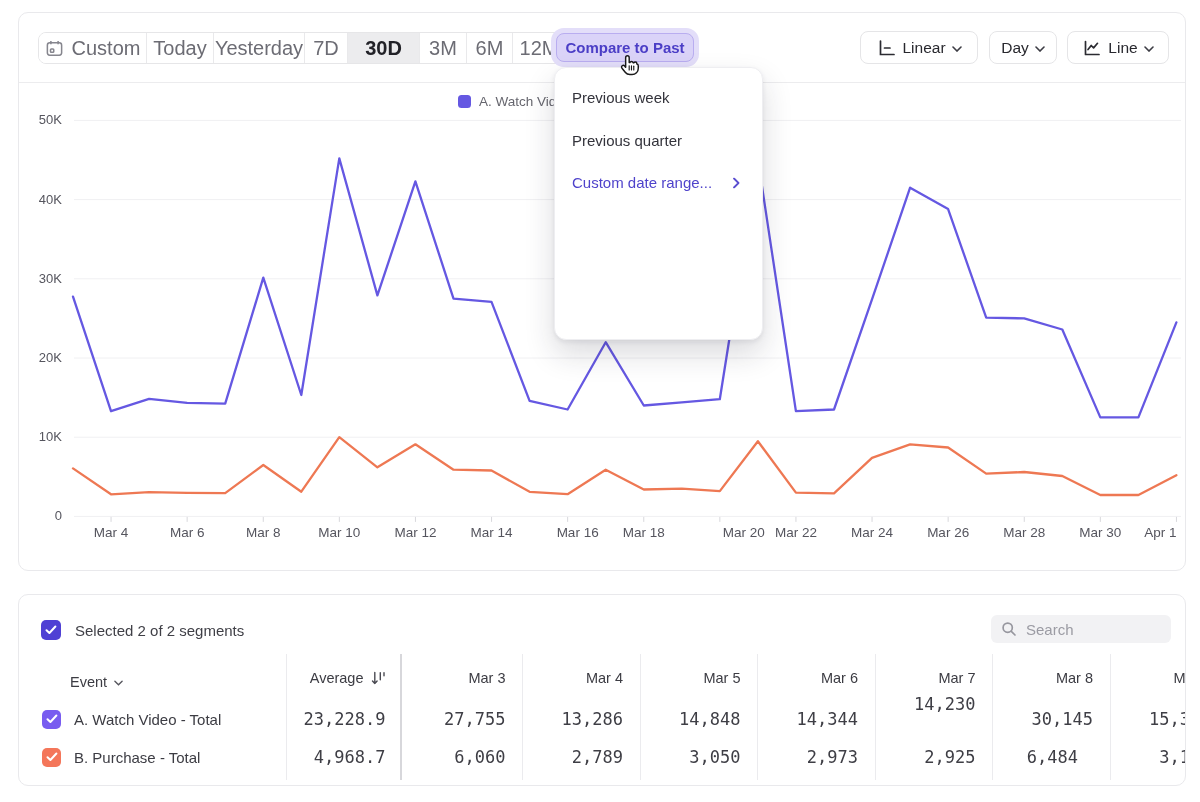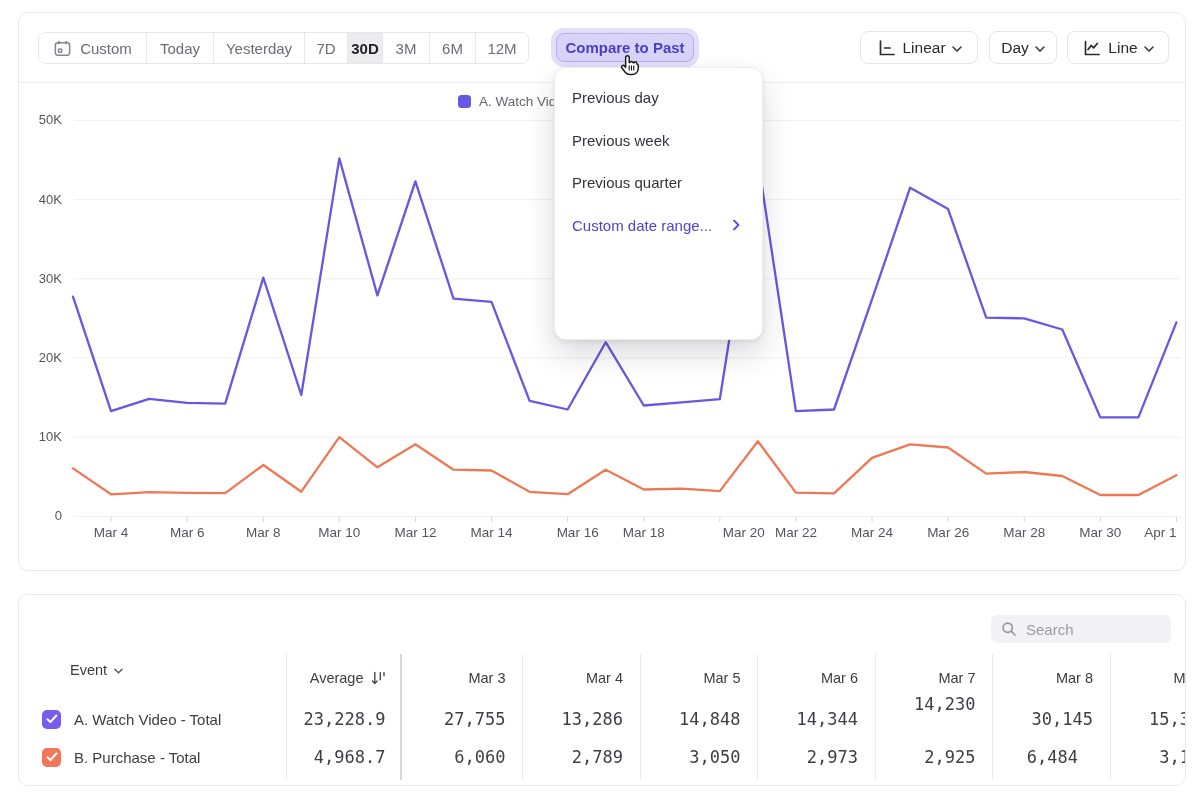--- a/index.html
+++ b/index.html
@@ -10,21 +10,21 @@
   .card { position:absolute; background:#fff; border:1px solid #e9e9ec; border-radius:10px; overflow:hidden; }
   .card-chart { left:18px; top:12px; width:1168px; height:559px; }
   .card-table { left:18px; top:594px; width:1168px; height:192px; }
 
   
   .toolbar-divider { position:absolute; left:0; top:69px; width:1168px; height:1px; background:#ececee; }
 
   .seg-control { position:absolute; left:19px; top:19px; height:32px; display:flex;
     border:1px solid #e6e6e8; border-radius:8px; overflow:hidden; background:#fff; }
   .seg { display:flex; align-items:center; justify-content:center; gap:8px;
-    font-size:15px; color:#6c6c74; border-right:1px solid #e9e9eb; cursor:pointer; background:#fff; border-top:none; border-bottom:none; border-left:none; font-family:inherit; }
+    font-size:20px; color:#6c6c74; border-right:1px solid #e9e9eb; cursor:pointer; background:#fff; border-top:none; border-bottom:none; border-left:none; font-family:inherit; }
   .seg:last-child { border-right:none; }
   .seg.selected { background:#ececee; color:#222228; font-weight:bold; }
   .cal-icon { width:19px; height:19px; display:block; }
 
   .compare-btn { position:absolute; left:537px; top:20px; width:138px; height:29px;
     background:#dad3f8; border:1px solid #b9adf0; border-radius:8px;
     box-shadow:0 0 0 5px #e3def9; color:#4b3ec6; font-size:15px; font-weight:bold;
     font-family:inherit; cursor:pointer; display:flex; align-items:center; justify-content:center; }
 
   .tool-right { position:absolute; top:18px; height:33px; display:flex; align-items:center; gap:6px;
@@ -106,21 +106,21 @@
         </button>
         <button class="seg" style="width:67px">
             <span>Today</span>
           </button>
         <button class="seg" style="width:91px">
             <span>Yesterday</span>
           </button>
         <button class="seg" style="width:43px">
             <span>7D</span>
           </button>
-        <button class="seg selected" style="width:35px">
+        <button class="seg selected" style="width:72px">
             <span>30D</span>
           </button>
         <button class="seg" style="width:47px">
             <span>3M</span>
           </button>
         <button class="seg" style="width:46px">
             <span>6M</span>
           </button>
         <button class="seg" style="width:52px">
             <span>12M</span>
@@ -219,23 +219,20 @@
         </div>
         <div class="legend-entry">
           <span class="legend-swatch" id="swatch-b" style="background: rgb(238, 120, 83);"></span>
           <span>B. Purchase - Total</span>
         </div>
       </div>
     </div>
 
     <div class="menu">
       <div class="menu-item">
-          <span>Previous day</span>
-        </div>
-      <div class="menu-item">
           <span>Previous week</span>
         </div>
       <div class="menu-item">
           <span>Previous quarter</span>
         </div>
       <div class="menu-item accent">
         <span>Custom date range...</span>
         <svg class="menu-sub-arrow" viewBox="0 0 7 11" fill="none" stroke="#5a4ed0" stroke-width="1.8" stroke-linecap="round" stroke-linejoin="round">
             <path d="M1 1l4.5 4.5L1 10"></path>
           </svg>
@@ -247,39 +244,47 @@
       <g stroke="#1a1a1a" stroke-width="1.1" stroke-linecap="round">
         <line x1="11.7" y1="12.3" x2="11.7" y2="16.2"></line>
         <line x1="13.9" y1="12.4" x2="13.9" y2="16.2"></line>
         <line x1="16.1" y1="12.6" x2="16.1" y2="16.2"></line>
       </g>
     </svg>
   </section>
 
   <section class="card card-table">
 
+    <div class="select-all">
+      <span class="checkbox" id="cb-all" style="background: rgb(79, 64, 212);">
+        <svg viewBox="0 0 12 10" fill="none" stroke="#fff" stroke-width="2" stroke-linecap="round" stroke-linejoin="round">
+            <path d="M1.5 5.2L4.4 8l6-6.5"></path>
+          </svg>
+      </span>
+      <span class="select-all-label">Selected 2 of 2 segments</span>
+    </div>
 
     <div class="search-box">
       <svg class="search-icon" viewBox="0 0 16 16" fill="none" stroke="#97979f" stroke-width="1.7" stroke-linecap="round">
         <circle cx="6.7" cy="6.7" r="4.6"></circle>
         <line x1="10.3" y1="10.3" x2="14" y2="14"></line>
       </svg>
       <input type="text" placeholder="Search" style="">
     </div>
 
     <div class="col-sep" style="left:267px"></div>
     <div class="col-sep strong" style="left:381px"></div>
     <div class="col-sep" style="left:503px"></div>
     <div class="col-sep" style="left:621px"></div>
     <div class="col-sep" style="left:738px"></div>
     <div class="col-sep" style="left:856px"></div>
     <div class="col-sep" style="left:973px"></div>
     <div class="col-sep" style="left:1091px"></div>
 
-    <div class="th th-flex" style="left:51px; top:65px;">
+    <div class="th th-flex" style="left:51px; top:77px;">
       <span>Event</span>
       <svg class="th-chevron" viewBox="0 0 10 6" fill="none" stroke="#55555d" stroke-width="1.5" stroke-linecap="round">
           <path d="M1 1l4 4 4-4"></path>
         </svg>
     </div>
     <div class="th th-flex" style="right:799.5px; top:73px;">
       <span>Average</span>
       <svg class="sort-icon" viewBox="0 0 15 15" fill="none" stroke="#4a4a52" stroke-width="1.4" stroke-linecap="round" stroke-linejoin="round">
         <path d="M3.8 1.5v11M3.8 12.5l-2.3-2.5M3.8 12.5l2.3-2.5"></path>
         <line x1="9.3" y1="1.8" x2="9.3" y2="8.8"></line>

